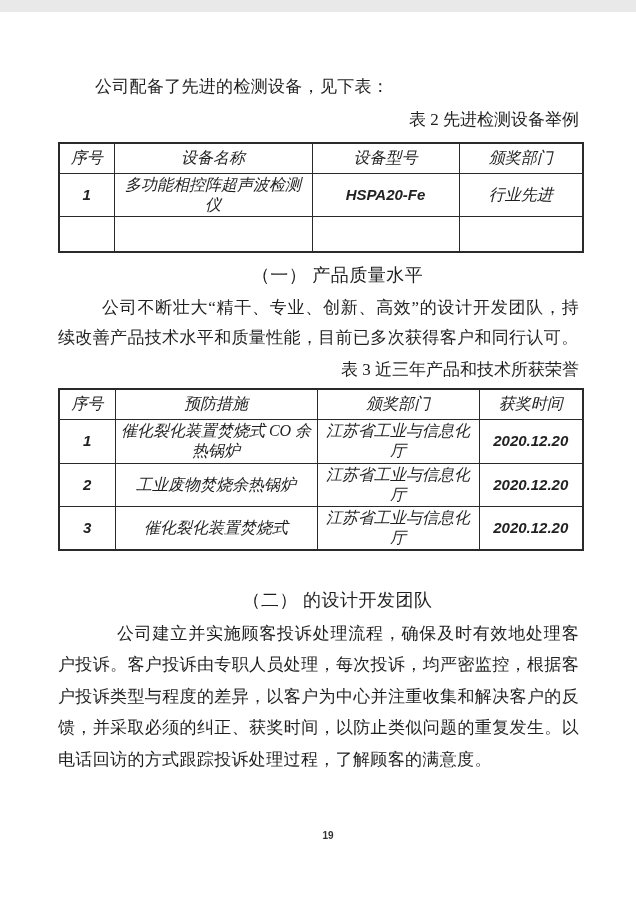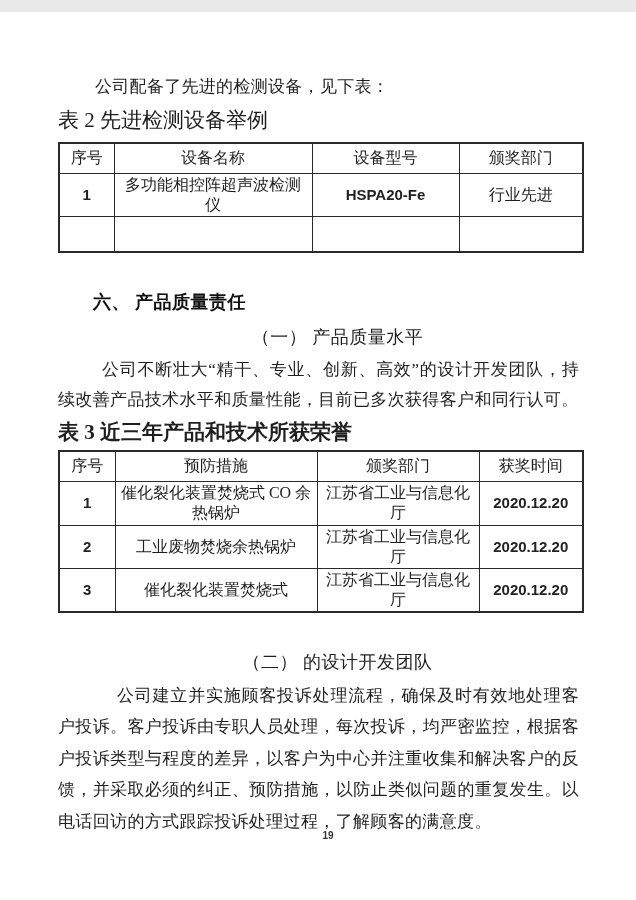--- a/index.html
+++ b/index.html
@@ -14,38 +14,39 @@
     overflow:hidden;
   }
   .content { padding:60px 57px 0 58px; }
 
   p.intro {
     font-size:17px; line-height:30px;
     text-indent:32px; margin-left:5px;
     letter-spacing:0.3px;
   }
   .table-title {
-    font-size:21px; line-height:26px;
-    text-align:left; margin-top:5px;
+    font-size:17px; line-height:26px;
+    text-align:right; margin-top:5px;
   }
-  .table-title.t3 { margin-top:3px; line-height:28px;font-weight:bold; }
+  .table-title.t3 { margin-top:3px; line-height:28px; }
 
   table {
     border-collapse:collapse;
     width:524px;
     margin-top:9px;
     border:2px solid #2a2a2a;
     table-layout:fixed;
   }
   table.t3 { margin-top:4px; }
   td {
     border:1px solid #2a2a2a;
     text-align:center; vertical-align:middle;
     font-size:16px; padding:1px 4px;
     line-height:20px;
+    font-style:italic;
   }
   tr.hrow { height:30px; }
   .t1 tr.r1 { height:35px; }
   .t1 tr.r2 { height:36px; }
   .t3 tr.r1 { height:44px; }
   .t3 tr.r2, .t3 tr.r3 { height:35px; }
   td.latin {
     font-family:"Liberation Sans","DejaVu Sans",sans-serif;
     font-size:15px; font-weight:600; color:#222;
   }
@@ -112,21 +113,20 @@
       </tr>
       <tr class="r2">
         <td></td>
         <td></td>
         <td></td>
         <td></td>
       </tr>
     </tbody>
       </table>
 
-    <h2 class="section">六、 产品质量责任</h2>
 
     <p class="sub s1">（一） 产品质量水平</p>
 
     <p class="body b1">公司不断壮大“精干、专业、创新、高效”的设计开发团队，持续改善产品技术水平和质量性能，目前已多次获得客户和同行认可。</p>
 
     <div class="table-title t3">表 3 近三年产品和技术所获荣誉</div>
 
     <table class="t3">
       <colgroup>
           <col style="width:56px">
@@ -157,18 +157,18 @@
         <td class="latin">3</td>
         <td>催化裂化装置焚烧式</td>
         <td>江苏省工业与信息化厅</td>
         <td class="latin">2020.12.20</td>
       </tr>
     </tbody>
       </table>
 
     <p class="sub s2">（二） 的设计开发团队</p>
 
-    <p class="body b2">公司建立并实施顾客投诉处理流程，确保及时有效地处理客户投诉。客户投诉由专职人员处理，每次投诉，均严密监控，根据客户投诉类型与程度的差异，以客户为中心并注重收集和解决客户的反馈，并采取必须的纠正、预防措施，以防止类似问题的重复发生。以电话回访的方式跟踪投诉处理过程，了解顾客的满意度。</p>
+    <p class="body b2">公司建立并实施顾客投诉处理流程，确保及时有效地处理客户投诉。客户投诉由专职人员处理，每次投诉，均严密监控，根据客户投诉类型与程度的差异，以客户为中心并注重收集和解决客户的反馈，并采取必须的纠正、获奖时间，以防止类似问题的重复发生。以电话回访的方式跟踪投诉处理过程，了解顾客的满意度。</p>
 
   </div>
 
   <div class="page-number">19</div>
 </div>
 
 </body></html>

